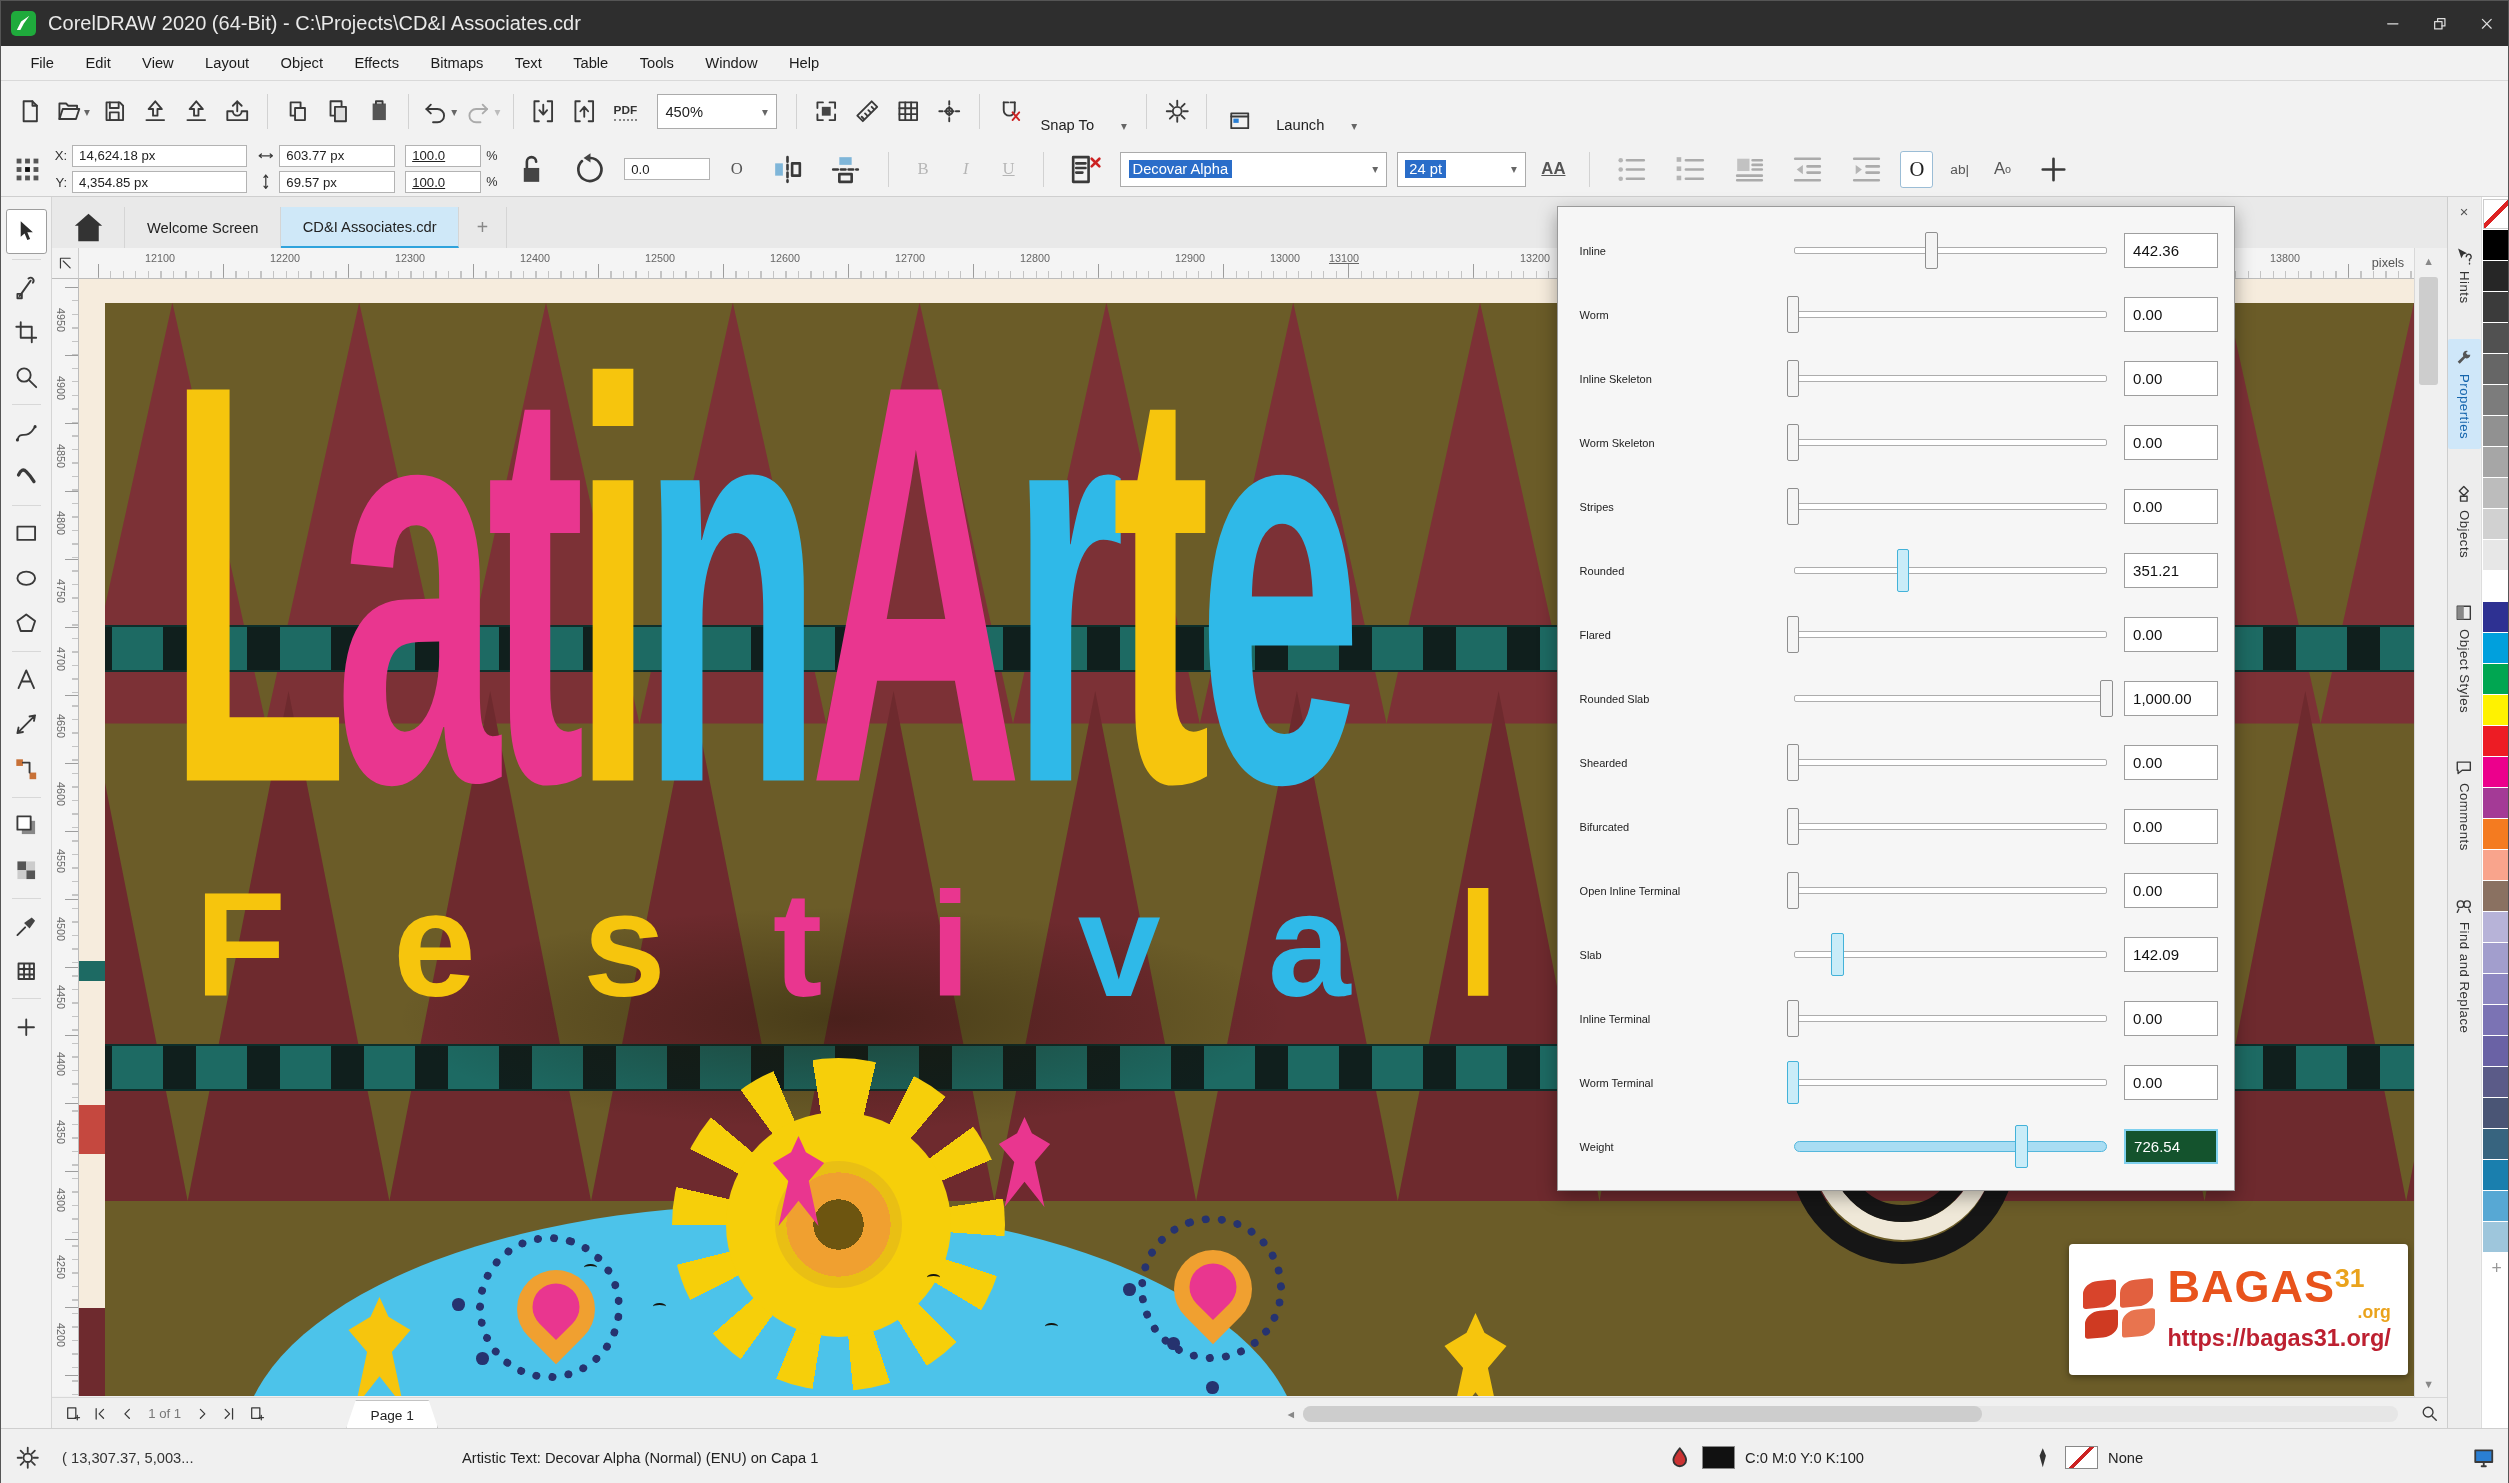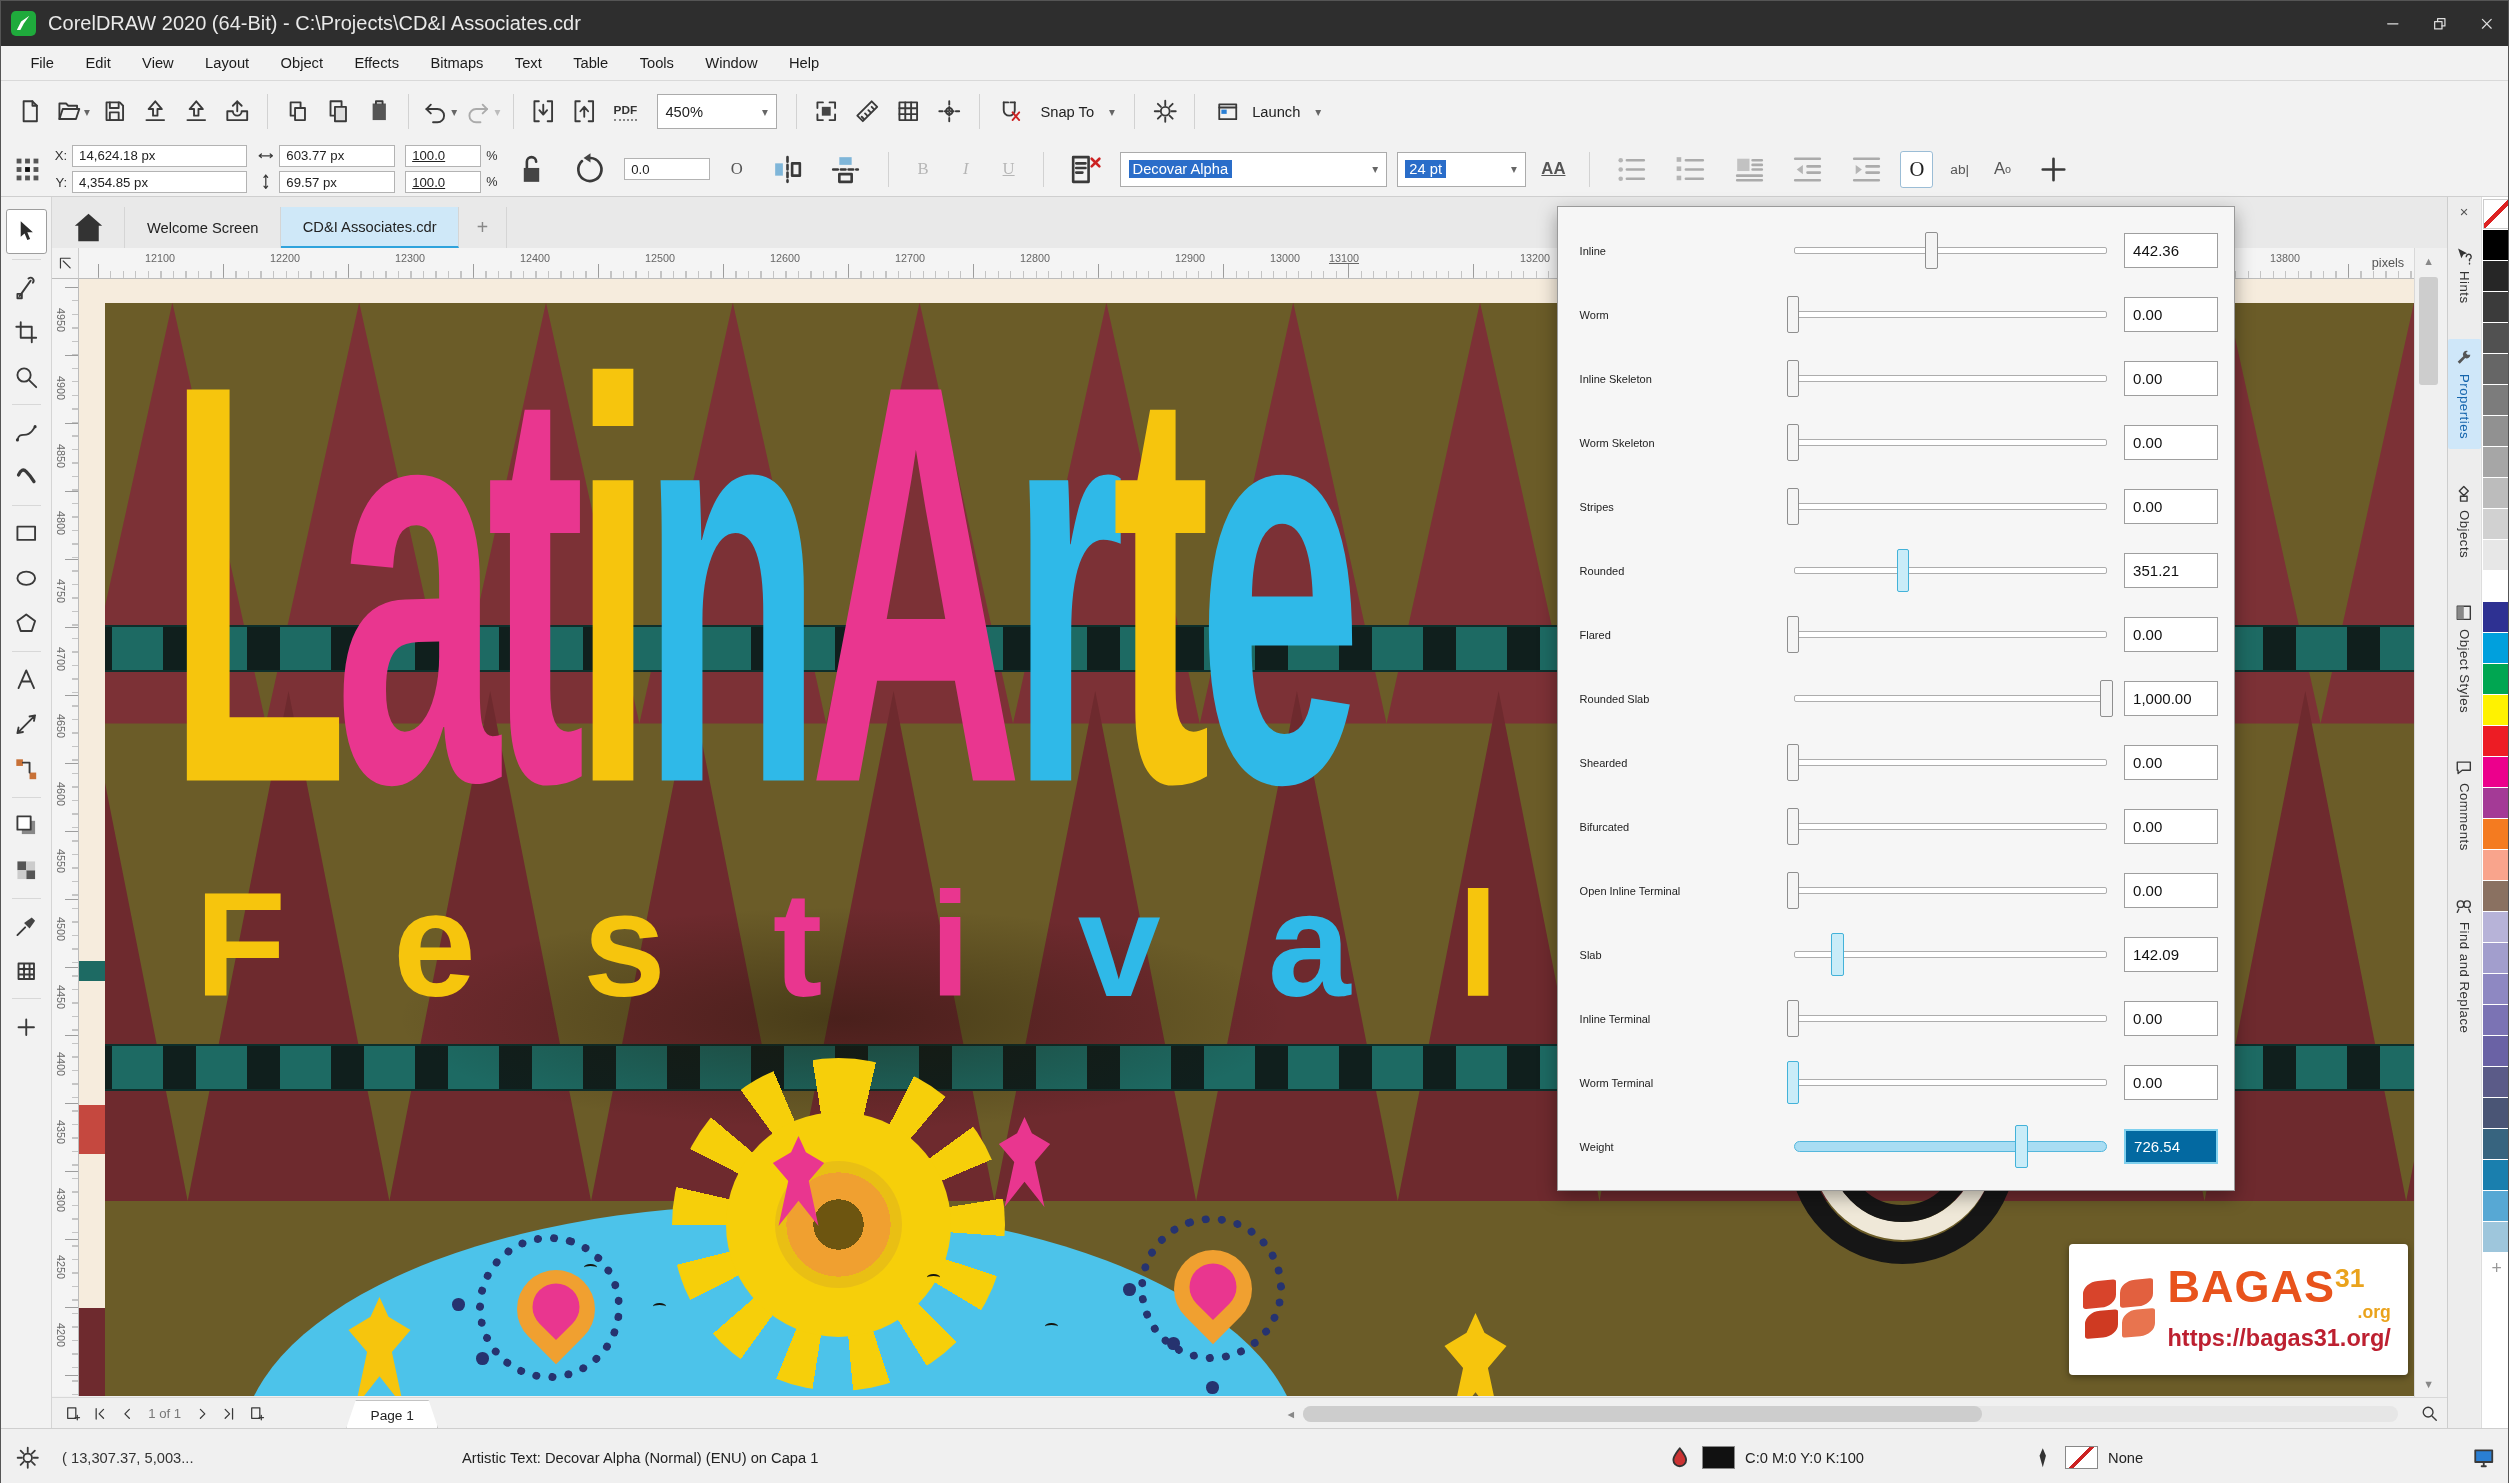--- a/index.html
+++ b/index.html
@@ -19,21 +19,21 @@
   #menubar{position:absolute;left:0;top:45px;width:2509px;height:35px;background:#f2f2f2;border-bottom:1px solid #d9d9d9;display:flex;align-items:center;padding-left:13.7px;}
   .mitem{padding:0 15.7px;font-size:14.7px;color:#1c1c1c;height:100%;display:flex;align-items:center;}
   
   #stdbar{position:absolute;left:0;top:80px;width:2509px;height:61px;background:#f2f2f2;border-bottom:1px solid #dcdc dc;display:flex;align-items:center;padding-left:9.8px;gap:2px;}
   .tbtn{height:43px;min-width:39px;display:flex;align-items:center;justify-content:center;padding:0 2.9px;border-radius:2.9px;}
   .tbtn .icon{width:26.5px;height:26.5px;}
   .caret{font-size:11.8px;color:#666;margin-left:2.9px;}
   .tsep{width:1px;height:35px;background:#d2d2d2;margin:0 7.8px;}
   .combo{display:flex;align-items:center;border:1px solid #ababab;background:#fff;height:35px;padding:0 7.8px;font-size:14.7px;color:#222;}
   .zoomcombo{width:120px;margin:0 9.8px;justify-content:space-between;}
-  .snapbtn,.launchbtn{display:flex;align-items:center;gap:12px;font-size:14.7px;color:#222;padding:0 9.8px;height:43px;border-radius:2.9px;}
+  .snapbtn,.launchbtn{display:flex;align-items:flex-end;gap:24px;font-size:14.7px;color:#222;padding:0 9.8px;height:43px;border-radius:2.9px;}
   .launchbtn .icon{width:25.5px;height:25.5px;}
   .pdftxt{font-size:11.8px;font-weight:bold;color:#333;border-bottom:2px dotted #888;padding-bottom:2px;}
   
   #propbar{position:absolute;left:0;top:141px;width:2509px;height:55px;background:#f2f2f2;border-bottom:1px solid #cfcfcf;display:flex;align-items:center;padding-left:11.8px;gap:9.8px;}
   .pbicon{width:29px;height:29px;}
   .pbtn{min-width:33px;height:37px;display:flex;align-items:center;justify-content:center;font-size:16.7px;color:#555;border-radius:2.9px;padding:0 5.9px;}
   .pbtn.serif{font-family:"Liberation Serif",serif;}
   .obox{border:1px solid #9bbdd6;background:#fff;font-size:20.6px;color:#222;}
   .fieldcol{display:flex;flex-direction:column;gap:3.9px;}
   .frow{display:flex;align-items:center;gap:4.9px;}
@@ -115,21 +115,21 @@
   
   #vfpanel{position:absolute;left:1556px;top:205px;width:678px;height:985px;background:#f6f6f6;border:1px solid #9a9a9a;box-shadow:0 5.9px 17.6px rgba(0,0,0,.35);z-index:60;padding-top:11.8px;}
   .srow{display:flex;align-items:center;height:64px;padding:0 15.7px 0 21.6px;}
   .slabel{width:214px;font-size:11px;color:#222;}
   .strack{position:relative;flex:1;height:100%;margin-right:17.6px;}
   .sgroove{position:absolute;left:0;right:0;top:50%;height:6.9px;margin-top:-3.9px;background:#fff;border:1px solid #adadad;border-radius:2px;}
   .sgroove.gfilled{background:#a9ddf3;border-color:#54b7dc;height:10.8px;margin-top:-5.9px;border-radius:5.9px;}
   .sthumb{position:absolute;top:50%;width:12.7px;height:37px;margin:-18.6px 0 0 -6.9px;background:#f4f4f4;border:1px solid #8f8f8f;border-radius:2px;}
   .sthumb.accent{background:#c9ecf8;border-color:#43b2d9;height:43px;margin-top:-21.6px;}
   .sval{width:94px;height:35px;border:1px solid #9e9e9e;background:#fff;font-size:15px;line-height:33px;padding:0 7.8px;color:#111;}
-  .sval.vselected{background:#0369a1;color:#fff;border:2px solid #7fd0ee;line-height:31px;}
+  .sval.vselected{background:#14532d;color:#fff;border:2px solid #7fd0ee;line-height:31px;}
   
   #vscroll{position:absolute;left:2413px;top:247px;width:27.4px;height:1149px;background:#f0f0f0;border-left:1px solid #d8d8d8;}
   .varrow{position:absolute;left:0;width:27.4px;height:25.5px;color:#888;font-size:10.8px;display:flex;align-items:center;justify-content:center;}
   #vthumb{position:absolute;left:3.9px;top:29px;width:19.6px;height:108px;background:#cdcdcd;border-radius:2.9px;}
   
   #pagerow{position:absolute;left:51px;top:1396px;width:2395px;height:31px;background:#f0f0f0;border-top:1px solid #d8d8d8;}
   .pgnav{position:absolute;left:7.8px;top:0;height:31px;display:flex;align-items:center;gap:2px;}
   .pgbtn{width:25.5px;height:25.5px;padding:3.9px;}
   .pgtext{font-size:13.2px;color:#777;margin:0 5.9px;}
   .pagetab{position:absolute;left:294px;top:2px;height:29px;padding:0 23.5px;background:#fff;border:1px solid #c3c3c3;border-bottom:none;display:flex;align-items:center;font-size:13.7px;color:#222;clip-path:polygon(9.8px 0,calc(100% - 9.8px) 0,100% 100%,0 100%);}

